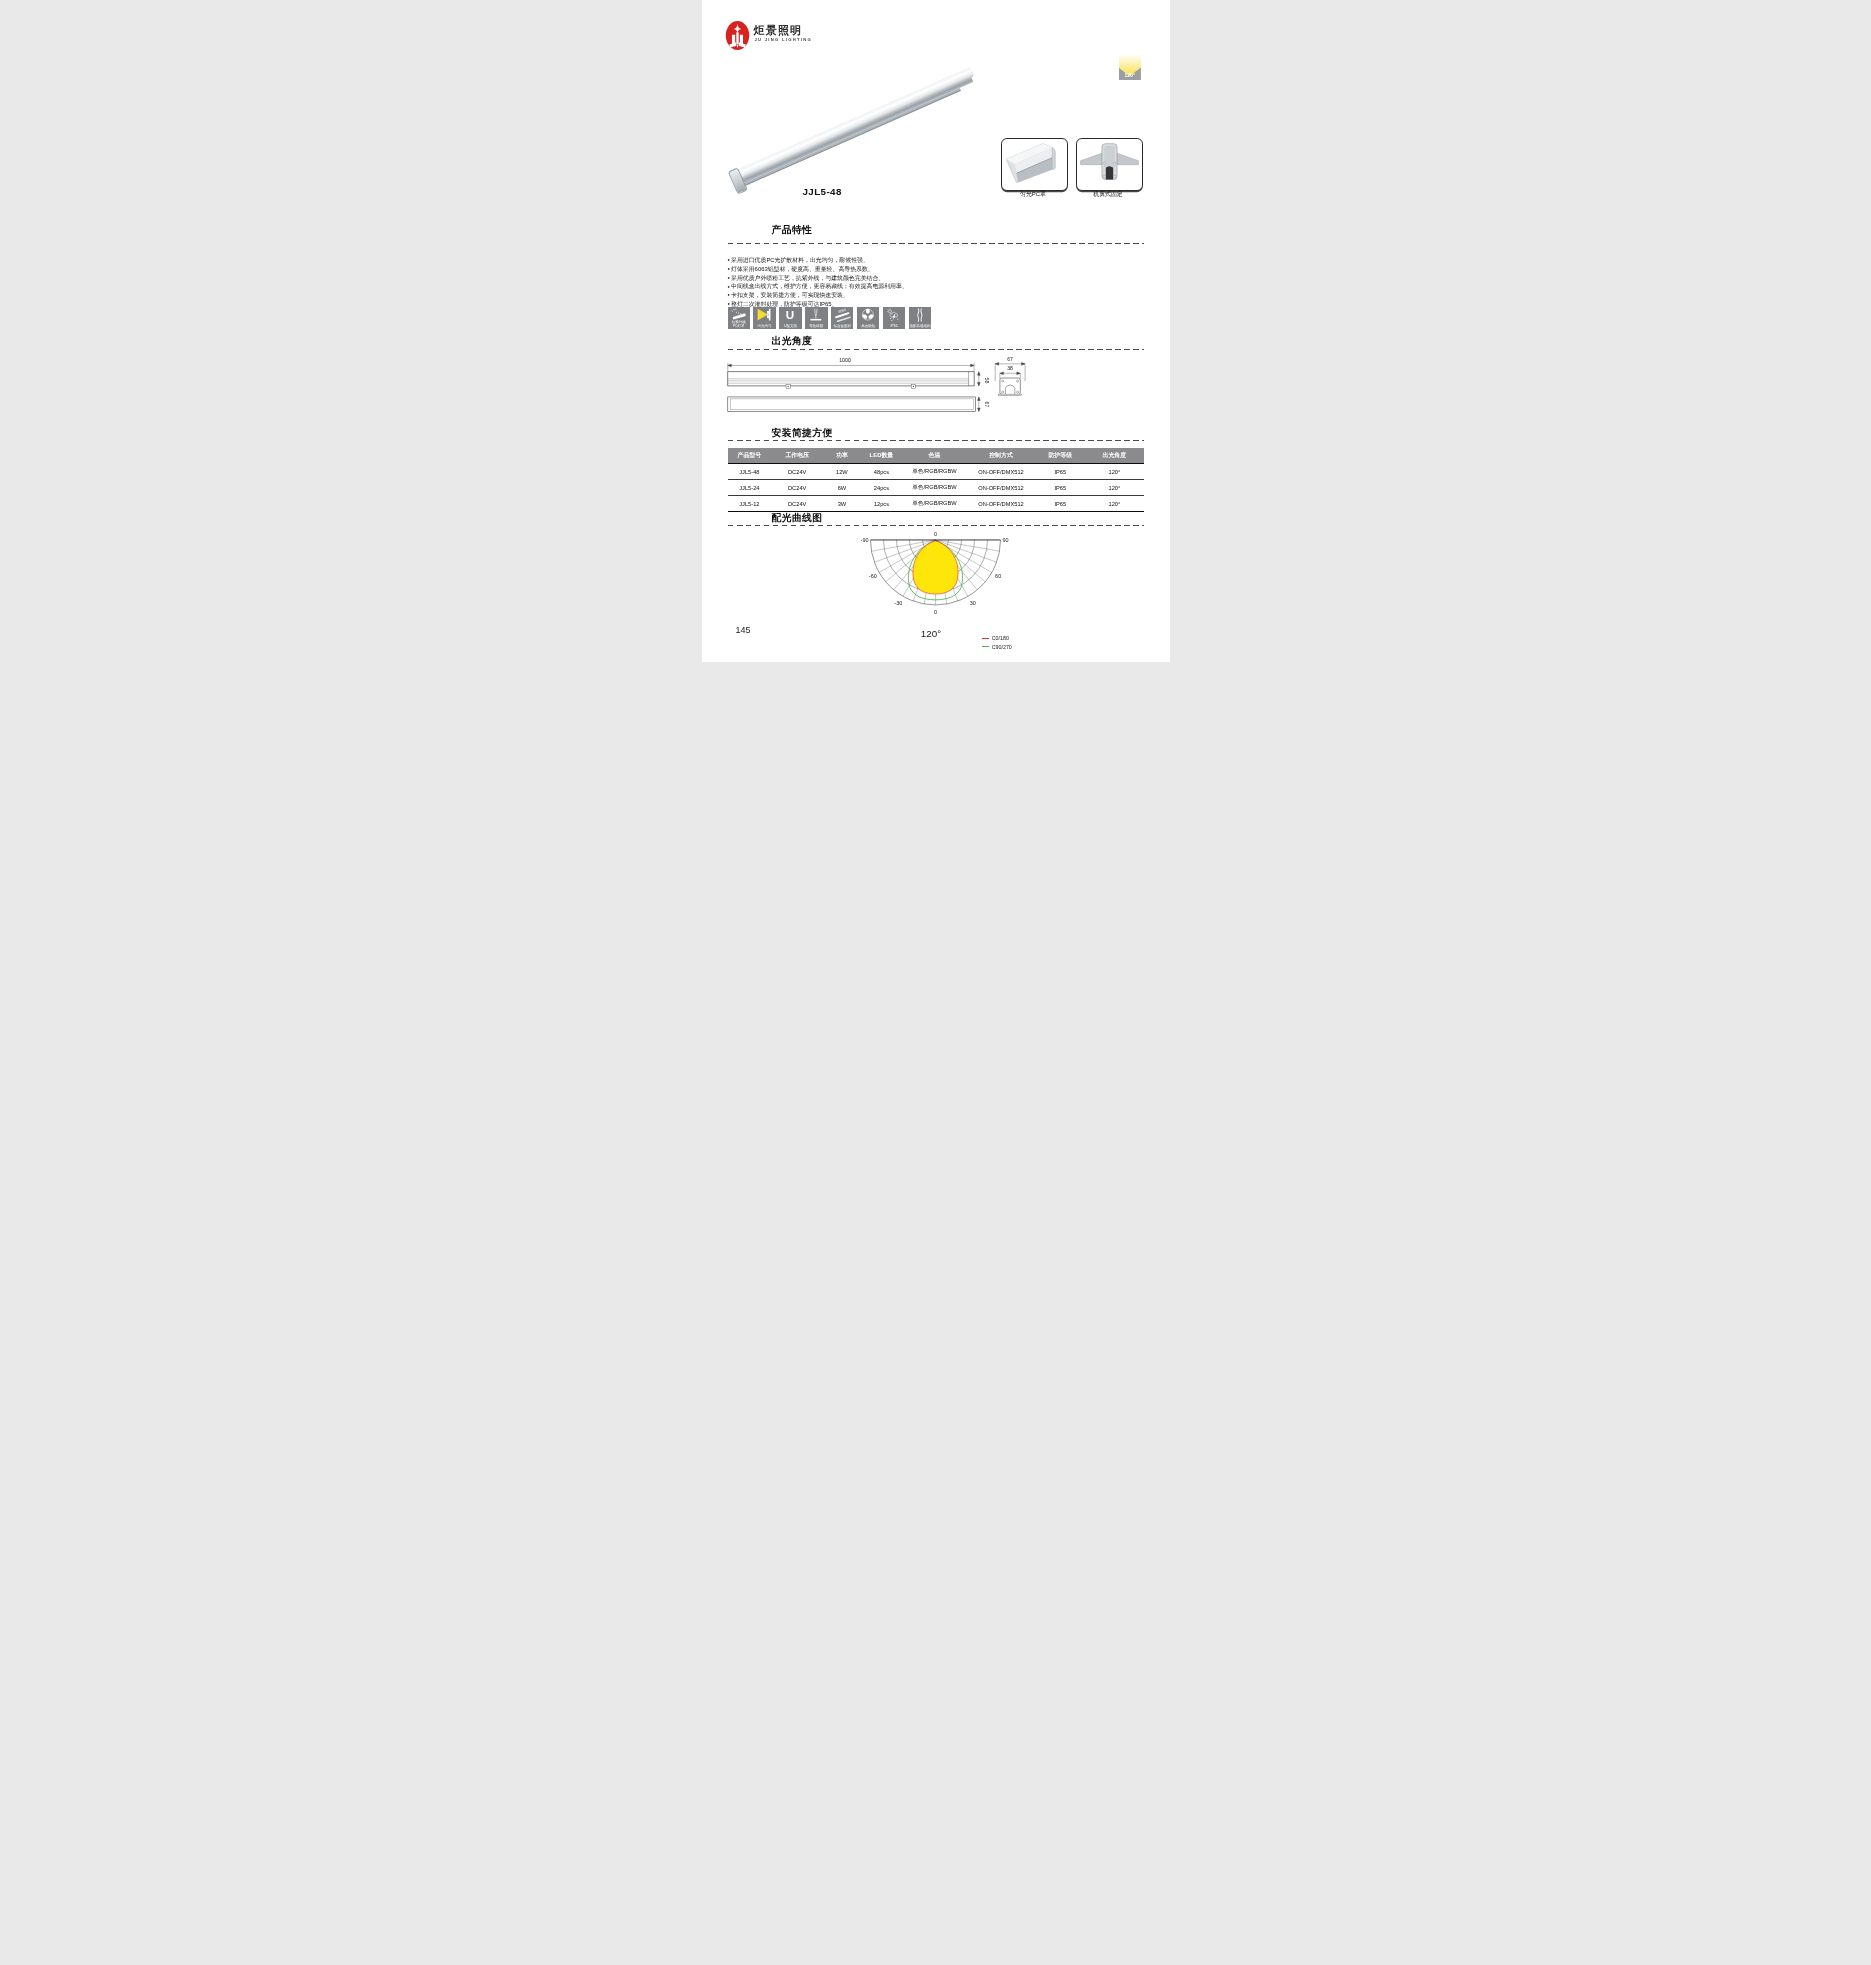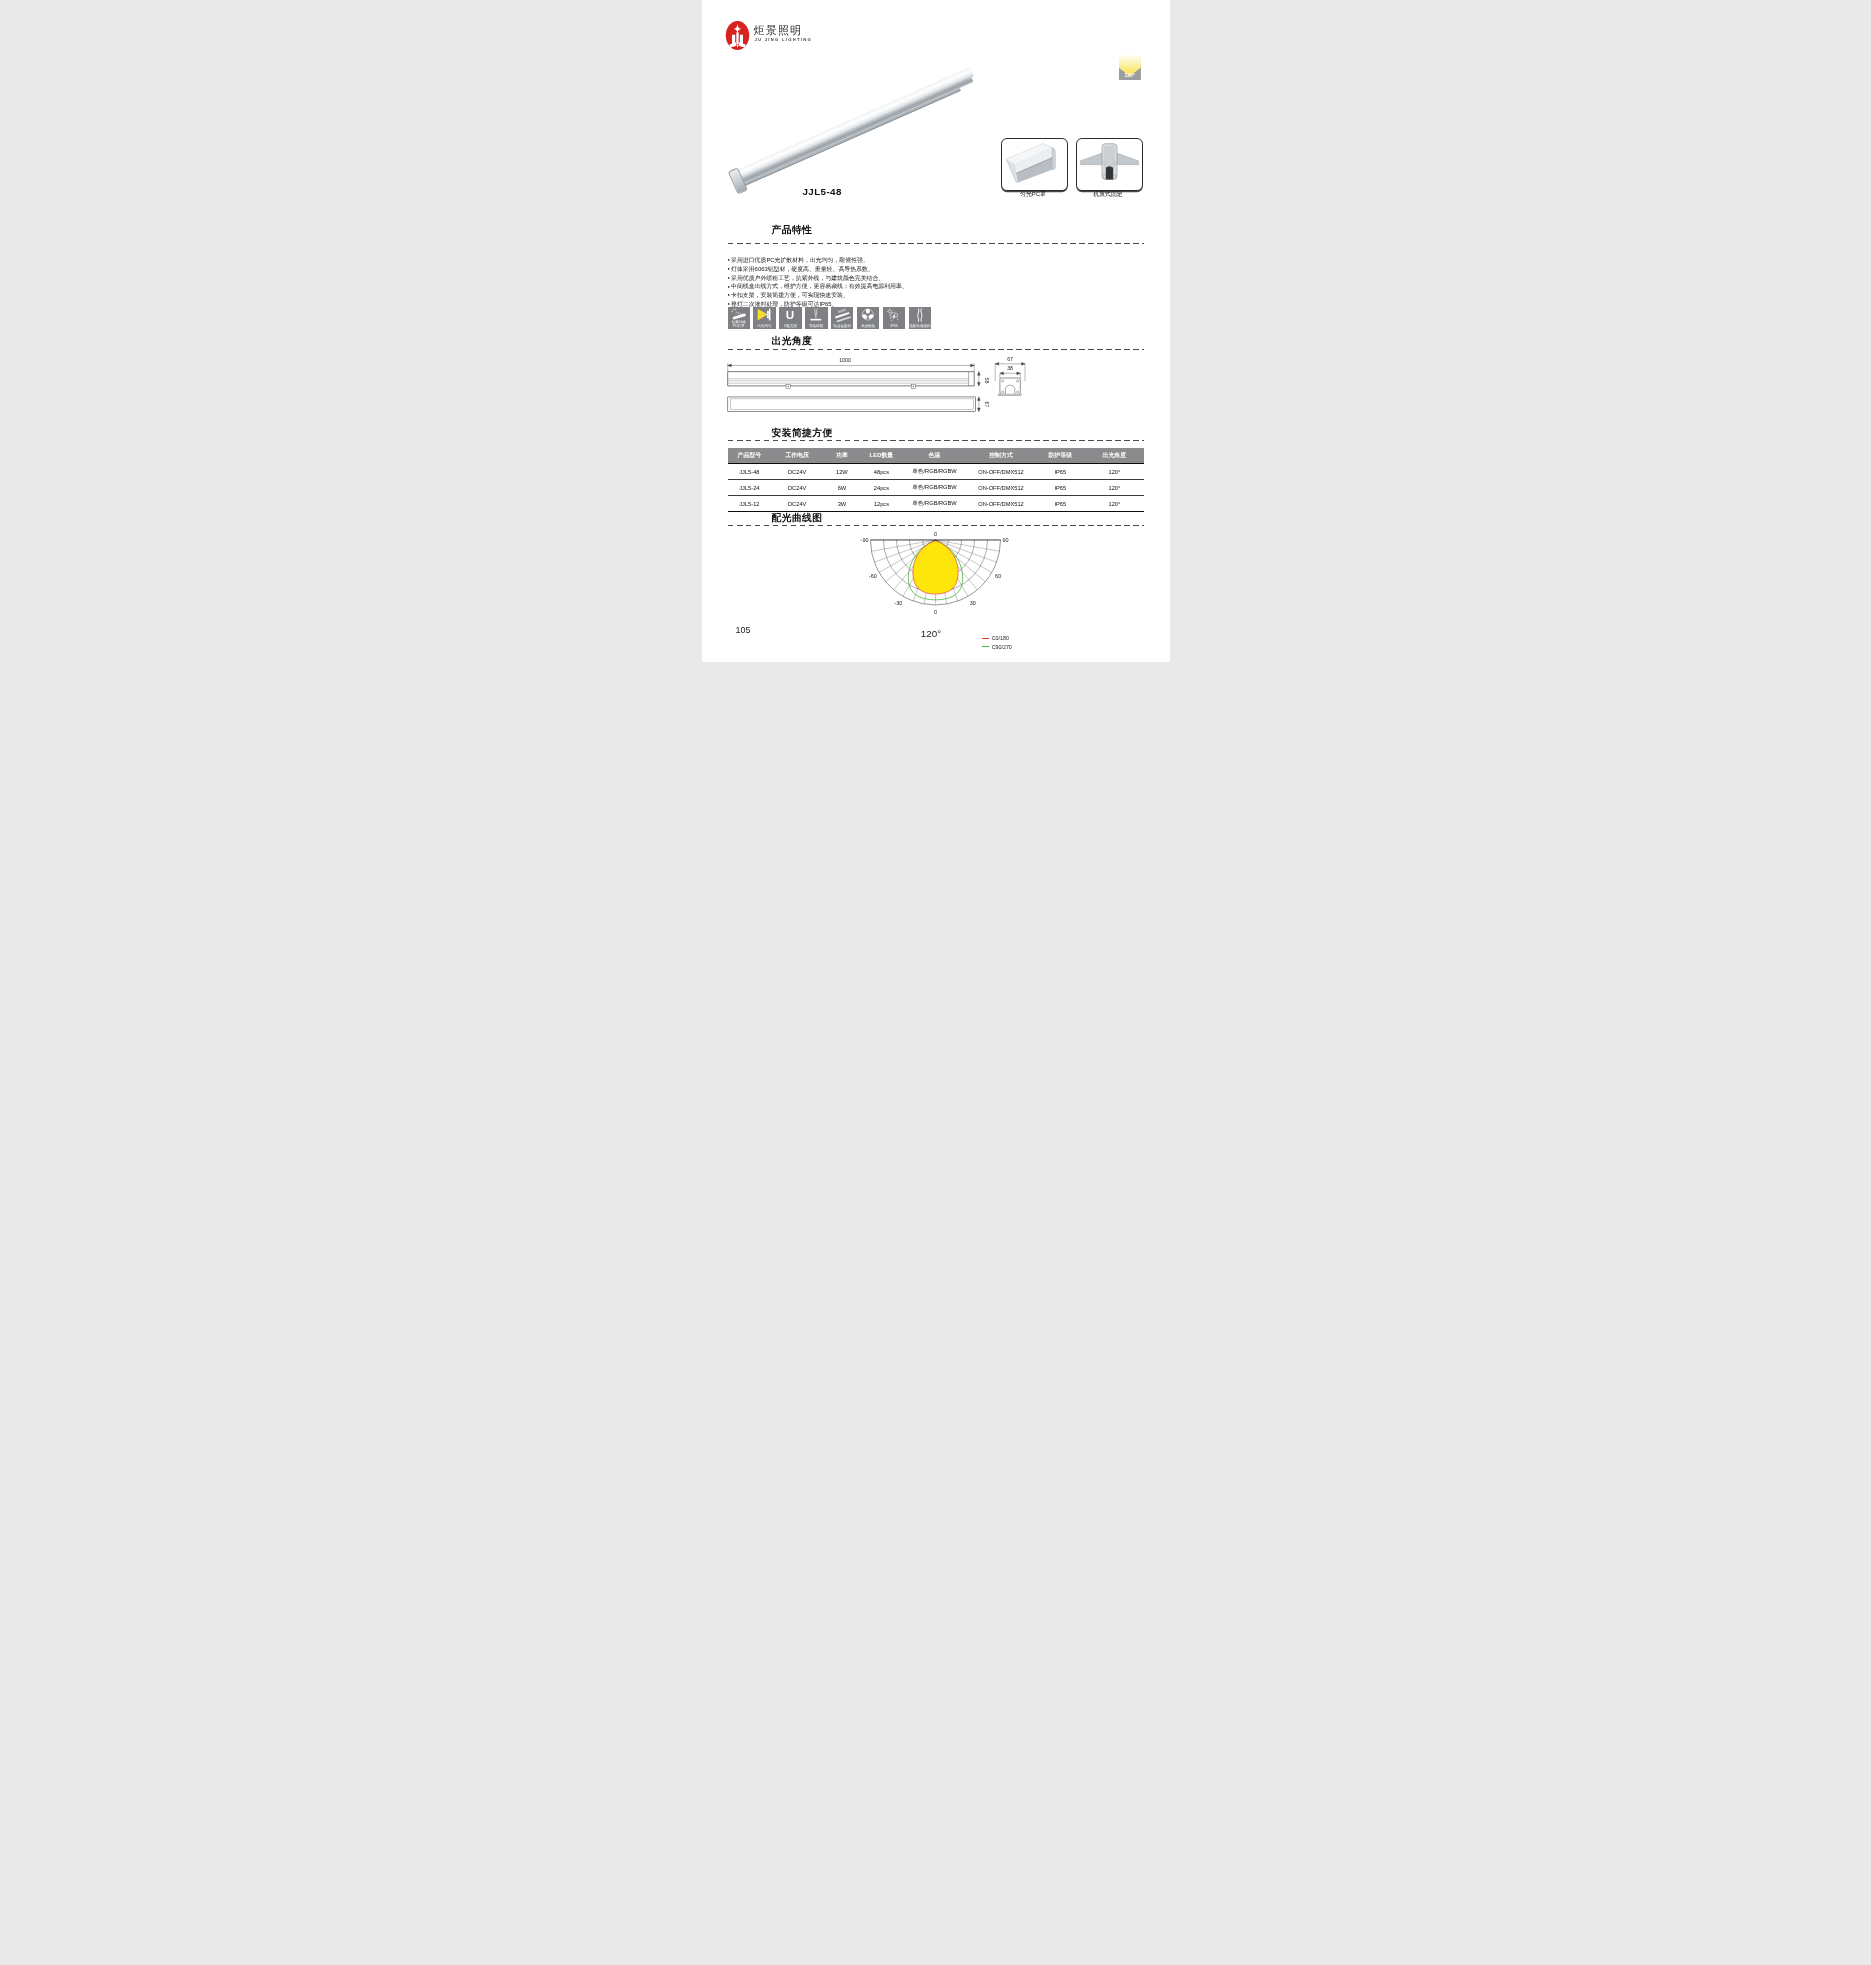--- a/index.html
+++ b/index.html
@@ -1,21 +1,21 @@
 <!DOCTYPE html>
 <html style="font-size:6.3px"><head>
 <meta charset="utf-8">
 <style>
   html,body{margin:0;padding:0;background:#e9e9e9;}
   .page{position:relative;width:468px;height:662px;margin:0 auto;background:#ffffff;
         font-family:"Liberation Sans", sans-serif;color:#141414;overflow:hidden;}
   .abs{position:absolute;}
   
   .logo-oval{left:23px;top:20.4px;width:25px;height:31px;}
-  .brand-cn{left:52px;top:23px;font-size:11px;font-weight:normal;letter-spacing:1.2px;color:#2b2b2b;}
+  .brand-cn{left:52px;top:23px;font-size:11px;font-weight:bold;letter-spacing:1.2px;color:#2b2b2b;}
   .brand-en{left:53px;top:37px;font-size:4.1px;font-weight:bold;letter-spacing:1.3px;color:#3c3c3c;}
   
   .badge{left:417px;top:54px;width:22.4px;height:26px;
          background:linear-gradient(180deg,#ffffff 0%,#fdf4bb 32%,#f9e459 75%,#f6df41 100%);}
   .badge-gray{position:absolute;inset:0;background:#9b9da0;
               clip-path:polygon(0 52%,50% 86%,100% 52%,100% 100%,0 100%);}
   .badge-label{position:absolute;left:0;right:0;bottom:2px;text-align:center;
                color:#ffffff;font-size:5.1px;font-weight:bold;}
   
   .photo-wrap{left:32px;top:172px;width:262px;height:18px;transform-origin:left center;
@@ -391,15 +391,15 @@
     <div class="leg-item">
       <span class="leg-line" style="background:#e5322a"></span>
       <span>C0/180</span>
     </div>
     <div class="leg-item">
       <span class="leg-line" style="background:#4db848"></span>
       <span>C90/270</span>
     </div>
   </div>
 
-  <div class="abs pagenum">105</div>
+  <div class="abs pagenum">145</div>
 </div>
 
 
 </body></html>

